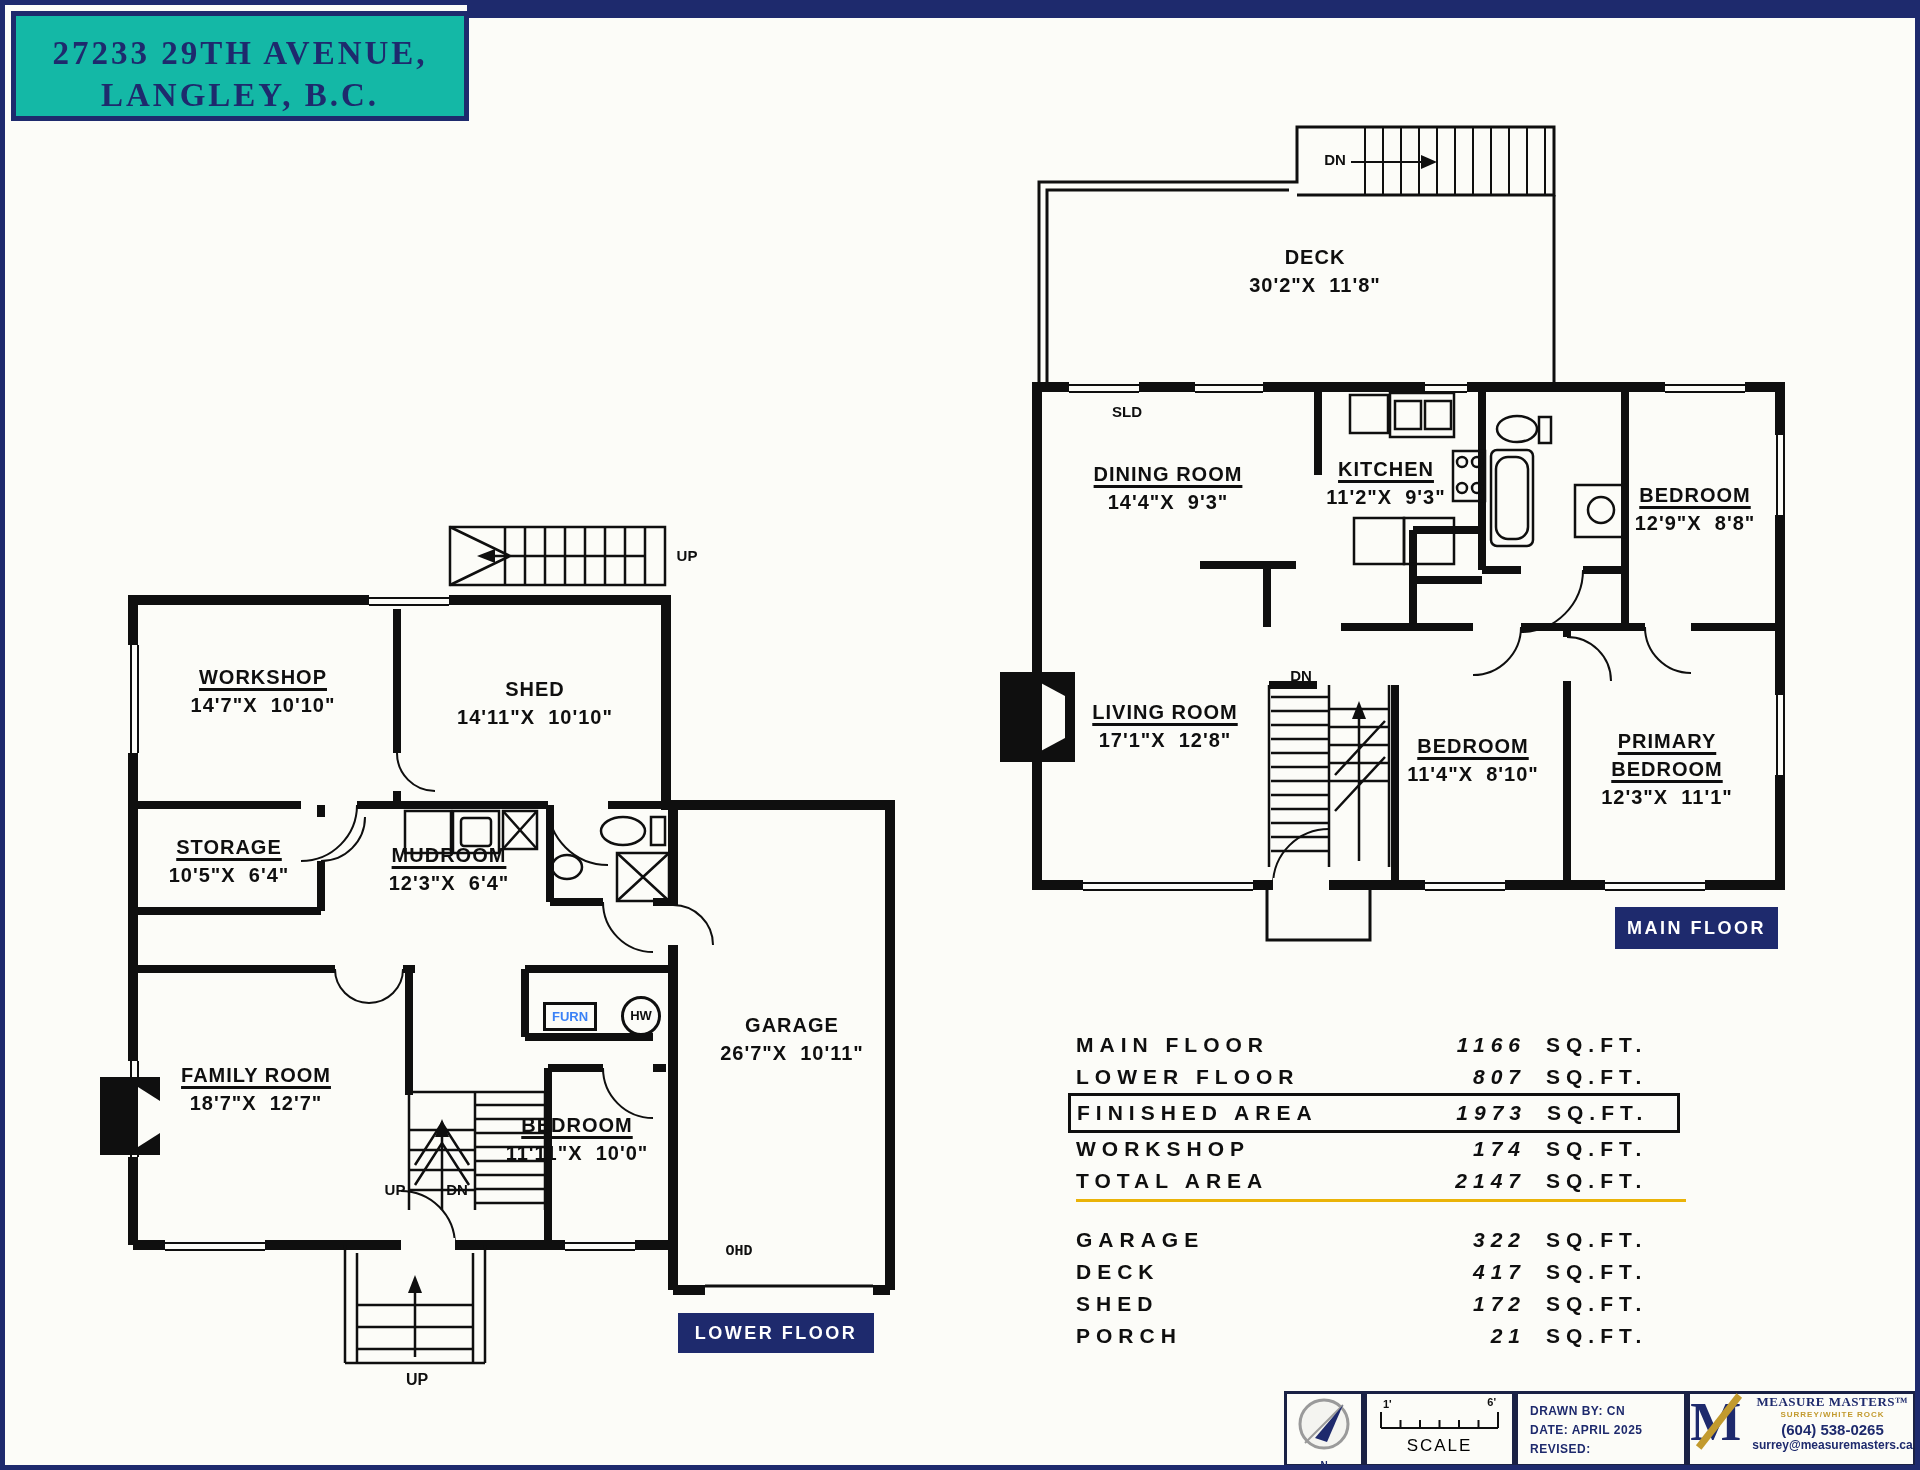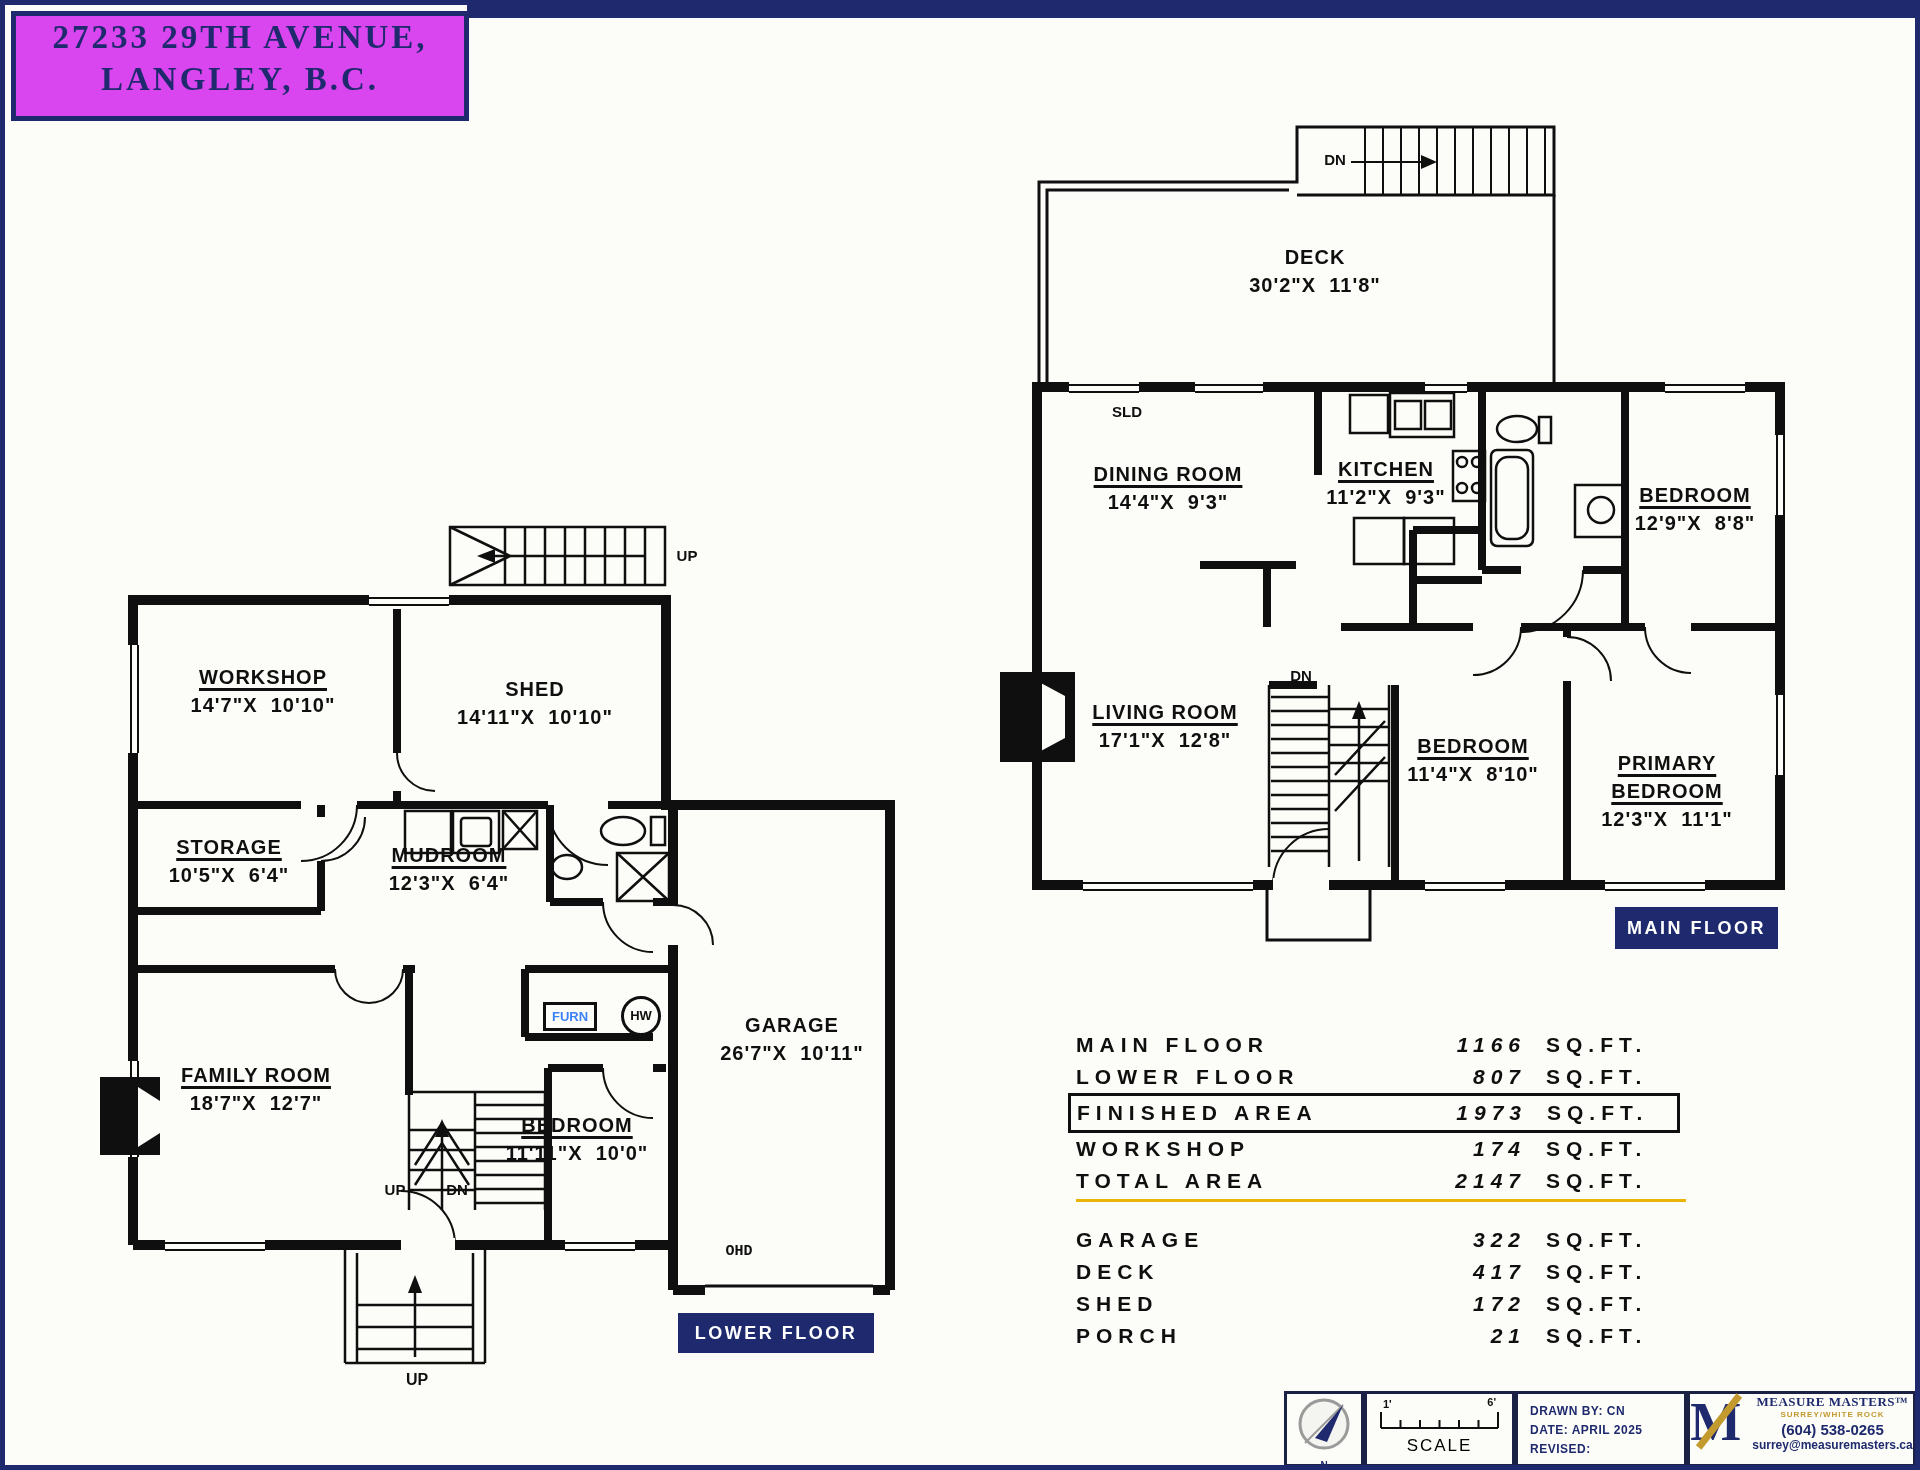--- a/index.html
+++ b/index.html
@@ -1,22 +1,22 @@
 <!DOCTYPE html>
 <html><head>
 <meta charset="utf-8">
 <style>
   html,body{margin:0;padding:0;background:#e8e8e8;}
   .page{position:relative;width:1920px;height:1470px;background:#fcfcf8;
         border:5px solid #1e2a6d;box-sizing:border-box;overflow:hidden;
         font-family:"Liberation Sans",sans-serif;}
   .topband{position:absolute;left:462px;top:0;width:1453px;height:13px;background:#1e2a6d;}
   .titlebox{position:absolute;left:6px;top:6px;width:458px;height:110px;
-            border:5px solid #1e2a6d;box-sizing:border-box;background:#d946ef;
-            display:flex;flex-direction:column;justify-content:flex-start;align-items:center;}
+            border:5px solid #1e2a6d;box-sizing:border-box;background:#14b8a6;
+            display:flex;flex-direction:column;justify-content:flex-end;align-items:center;}
   .titlebox .t1,.titlebox .t2{font-family:"Liberation Serif",serif;font-weight:bold;
             color:#1e2a6d;font-size:33px;line-height:42px;letter-spacing:3px;}
   svg.plan{position:absolute;left:0;top:0;width:1920px;height:1470px;}
   .lbl{position:absolute;transform:translateX(-50%);text-align:center;
        font-weight:bold;font-size:20px;line-height:28px;letter-spacing:1px;
        color:#0f0f0f;white-space:nowrap;}
   .lbl .nm{text-decoration:underline;text-underline-offset:4px;text-decoration-thickness:2.5px;}
   .lbl.nou .nm{text-decoration:none;}
   .lbl .dims{display:block;white-space:pre;}
   .tag{position:absolute;transform:translateX(-50%);font-weight:bold;font-size:15px;
@@ -300,21 +300,21 @@
     <span class="dims">12'9"X  8'8"</span>
   </div>
   <div class="lbl" style="left:1160px;top:693px;">
     <span class="nm">LIVING ROOM</span>
     <span class="dims">17'1"X  12'8"</span>
   </div>
   <div class="lbl" style="left:1468px;top:727px;">
     <span class="nm">BEDROOM</span>
     <span class="dims">11'4"X  8'10"</span>
   </div>
-  <div class="lbl" style="left:1662px;top:744px;">
+  <div class="lbl" style="left:1662px;top:722px;">
     <span class="nm">PRIMARY</span><br>
     <span class="nm">BEDROOM</span>
     <span class="dims">12'3"X  11'1"</span>
   </div>
   <div class="tag" style="left:1122px;top:398px;">SLD</div>
   <div class="tag" style="left:1330px;top:146px;">DN</div>
   <div class="tag" style="left:1296px;top:662px;">DN</div>
   <div class="badge main">MAIN FLOOR</div>
 
   <div class="areatable">

